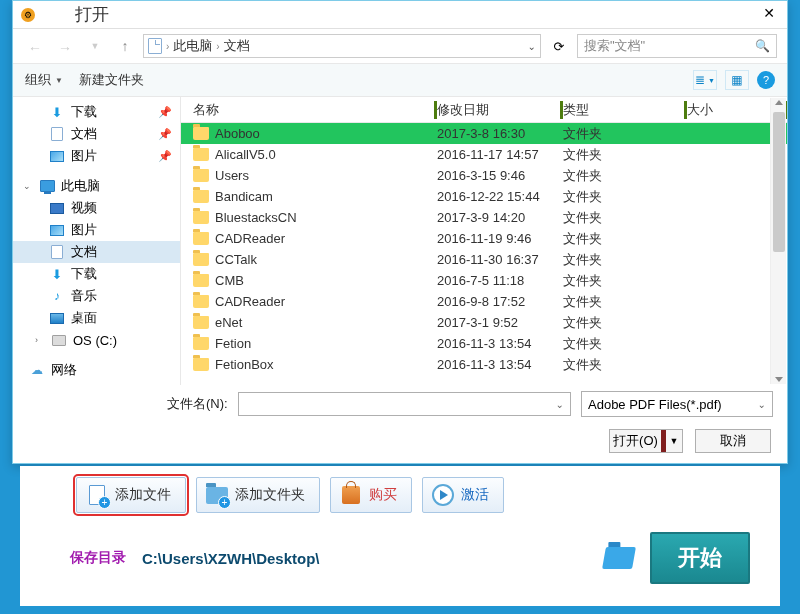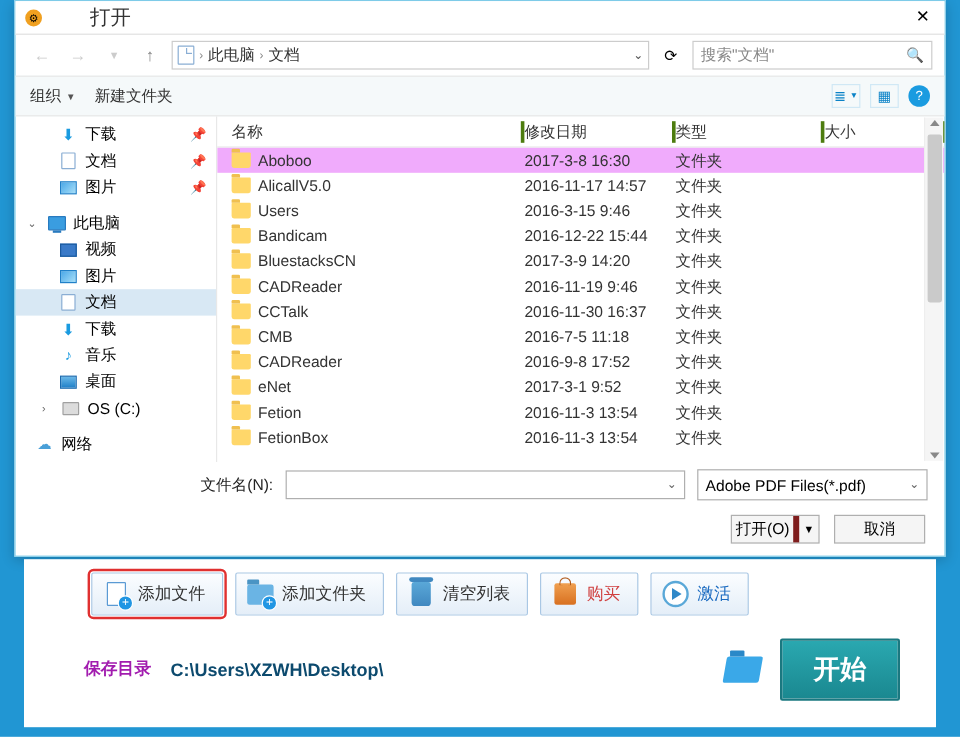--- a/index.html
+++ b/index.html
@@ -55,21 +55,21 @@
 
 .filelist { flex: 1; display: flex; flex-direction: column; }
 .fl-header { height: 26px; display: flex; align-items: center; border-bottom: 1px solid #e8e8e8; font-size: 13px; color: #333; }
 .col-name { width: 256px; padding-left: 12px; }
 .col-date { width: 126px; }
 .col-type { width: 124px; }
 .col-size { flex: 1; }
 .fl-header .col { border-right: 3px solid #4d7c0f; }
 .fl-rows { flex: 1; overflow: hidden; }
 .fl-row { height: 21px; display: flex; align-items: center; font-size: 13px; color: #333; }
-.fl-row.sel { background: #f0abfc; }
+.fl-row.sel { background: #22c55e; }
 .folder-ico { width: 16px; height: 13px; background: #ffd76a; border-radius: 1px 1px 2px 2px; margin: 0 6px 0 12px; position: relative; }
 .folder-ico::before { content: ""; position: absolute; top: -3px; left: 0; width: 7px; height: 3px; background: #f0c050; border-radius: 1px 1px 0 0; }
 .fl-row .name { width: 222px; }
 .fl-row .date { width: 126px; color: #333; }
 .fl-row .type { width: 124px; color: #333; }
 .scrollbar-v { position: absolute; right: 1px; top: 97px; width: 16px; height: 286px; background: #f5f5f5; border-left: 1px solid #eee; display: flex; align-items: center; justify-content: center; }
 .scrollbar-v::before { content: ""; position: absolute; top: 2px; width: 0; height: 0; border-left: 4px solid transparent; border-right: 4px solid transparent; border-bottom: 5px solid #888; }
 .scrollbar-v::after { content: ""; position: absolute; bottom: 2px; width: 0; height: 0; border-left: 4px solid transparent; border-right: 4px solid transparent; border-top: 5px solid #888; }
 .scrollbar-v .thumb { width: 12px; height: 140px; background: #cacaca; border-radius: 2px; position: absolute; top: 14px; }
 
@@ -357,26 +357,20 @@
     </div>
     <div class="app-btn">
       <span class="app-icn">
           <span class="folder-shape"></span>
           <span class="plus-badge">+</span>
         </span>
       <span>添加文件夹</span>
     </div>
     <div class="app-btn">
       <span class="app-icn">
-          <span class="trash-shape"></span>
-        </span>
-      <span>清空列表</span>
-    </div>
-    <div class="app-btn">
-      <span class="app-icn">
           <span class="bag-shape"></span>
         </span>
       <span class="red">购买</span>
     </div>
     <div class="app-btn">
       <span class="app-icn">
           <span class="play-shape"></span>
         </span>
       <span class="blue">激活</span>
     </div>

